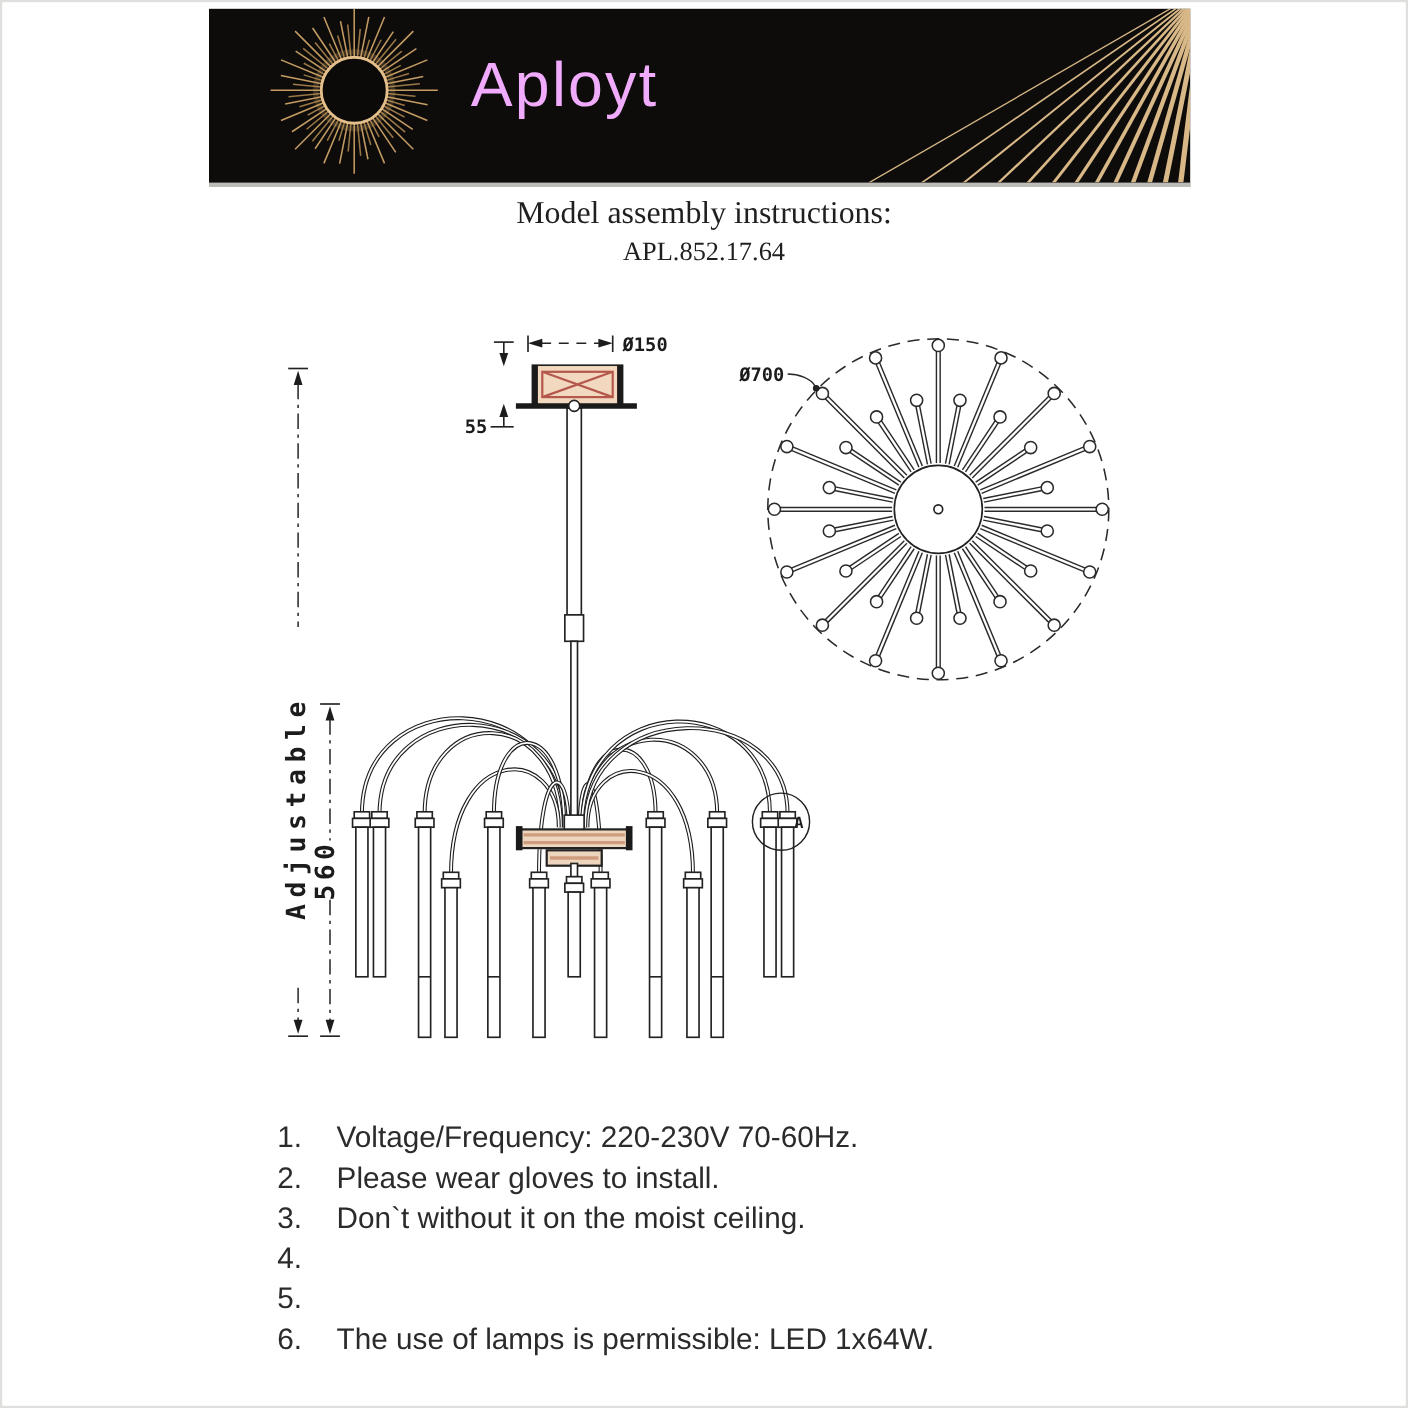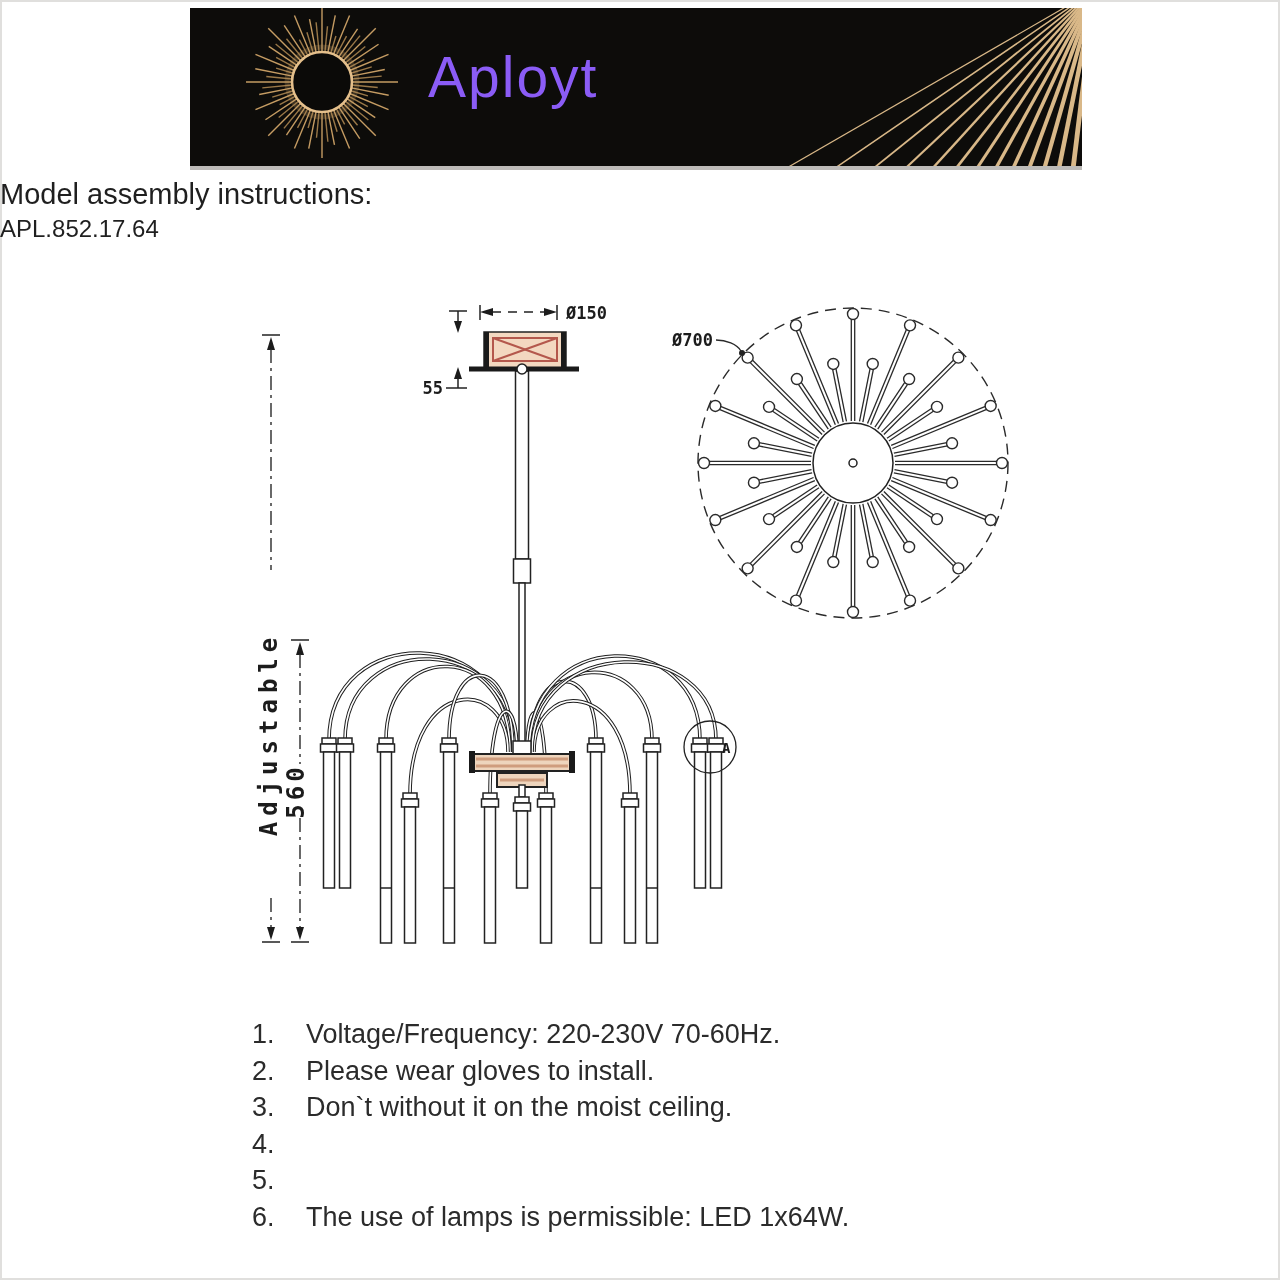--- a/index.html
+++ b/index.html
@@ -10,25 +10,25 @@
   .page-frame{position:absolute;inset:0;border:2px solid #e0dfdd;pointer-events:none;}
 
   
   .banner{
     position:absolute;left:190px;top:8px;width:892px;height:158px;
     background:#0d0c0a;border-bottom:4px solid #bdbbb8;overflow:hidden;
   }
   .banner svg{position:absolute;left:0;top:0;}
   .brand{
     position:absolute;left:238px;top:36px;
-    font-size:57px;color:#8b5cf6;letter-spacing:2px;font-weight:400;
+    font-size:57px;color:#f0abfc;letter-spacing:2px;font-weight:400;
   }
 
   
-  .title-wrap{position:absolute;left:0;top:176px;width:1280px;text-align:left;color:#1f1f1f;}
+  .title-wrap{position:absolute;left:0;top:176px;width:1280px;text-align:center;color:#1f1f1f;font-family:Liberation Serif, serif;}
   .title-line{font-size:29px;line-height:36px;}
   .title-model{font-size:24px;line-height:34px;}
 
   
   .diagram{position:absolute;left:230px;top:280px;}
   .dw{fill:#ffffff;stroke:#222222;stroke-width:1.5;}
   .ln{stroke:#222222;stroke-width:1.5;fill:none;}
   .thin{stroke:#2a2a2a;stroke-width:1.4;fill:none;}
   .arcb{stroke:#1f1f1f;stroke-width:3.6;fill:none;}
   .arcw{stroke:#ffffff;stroke-width:1.6;fill:none;}

